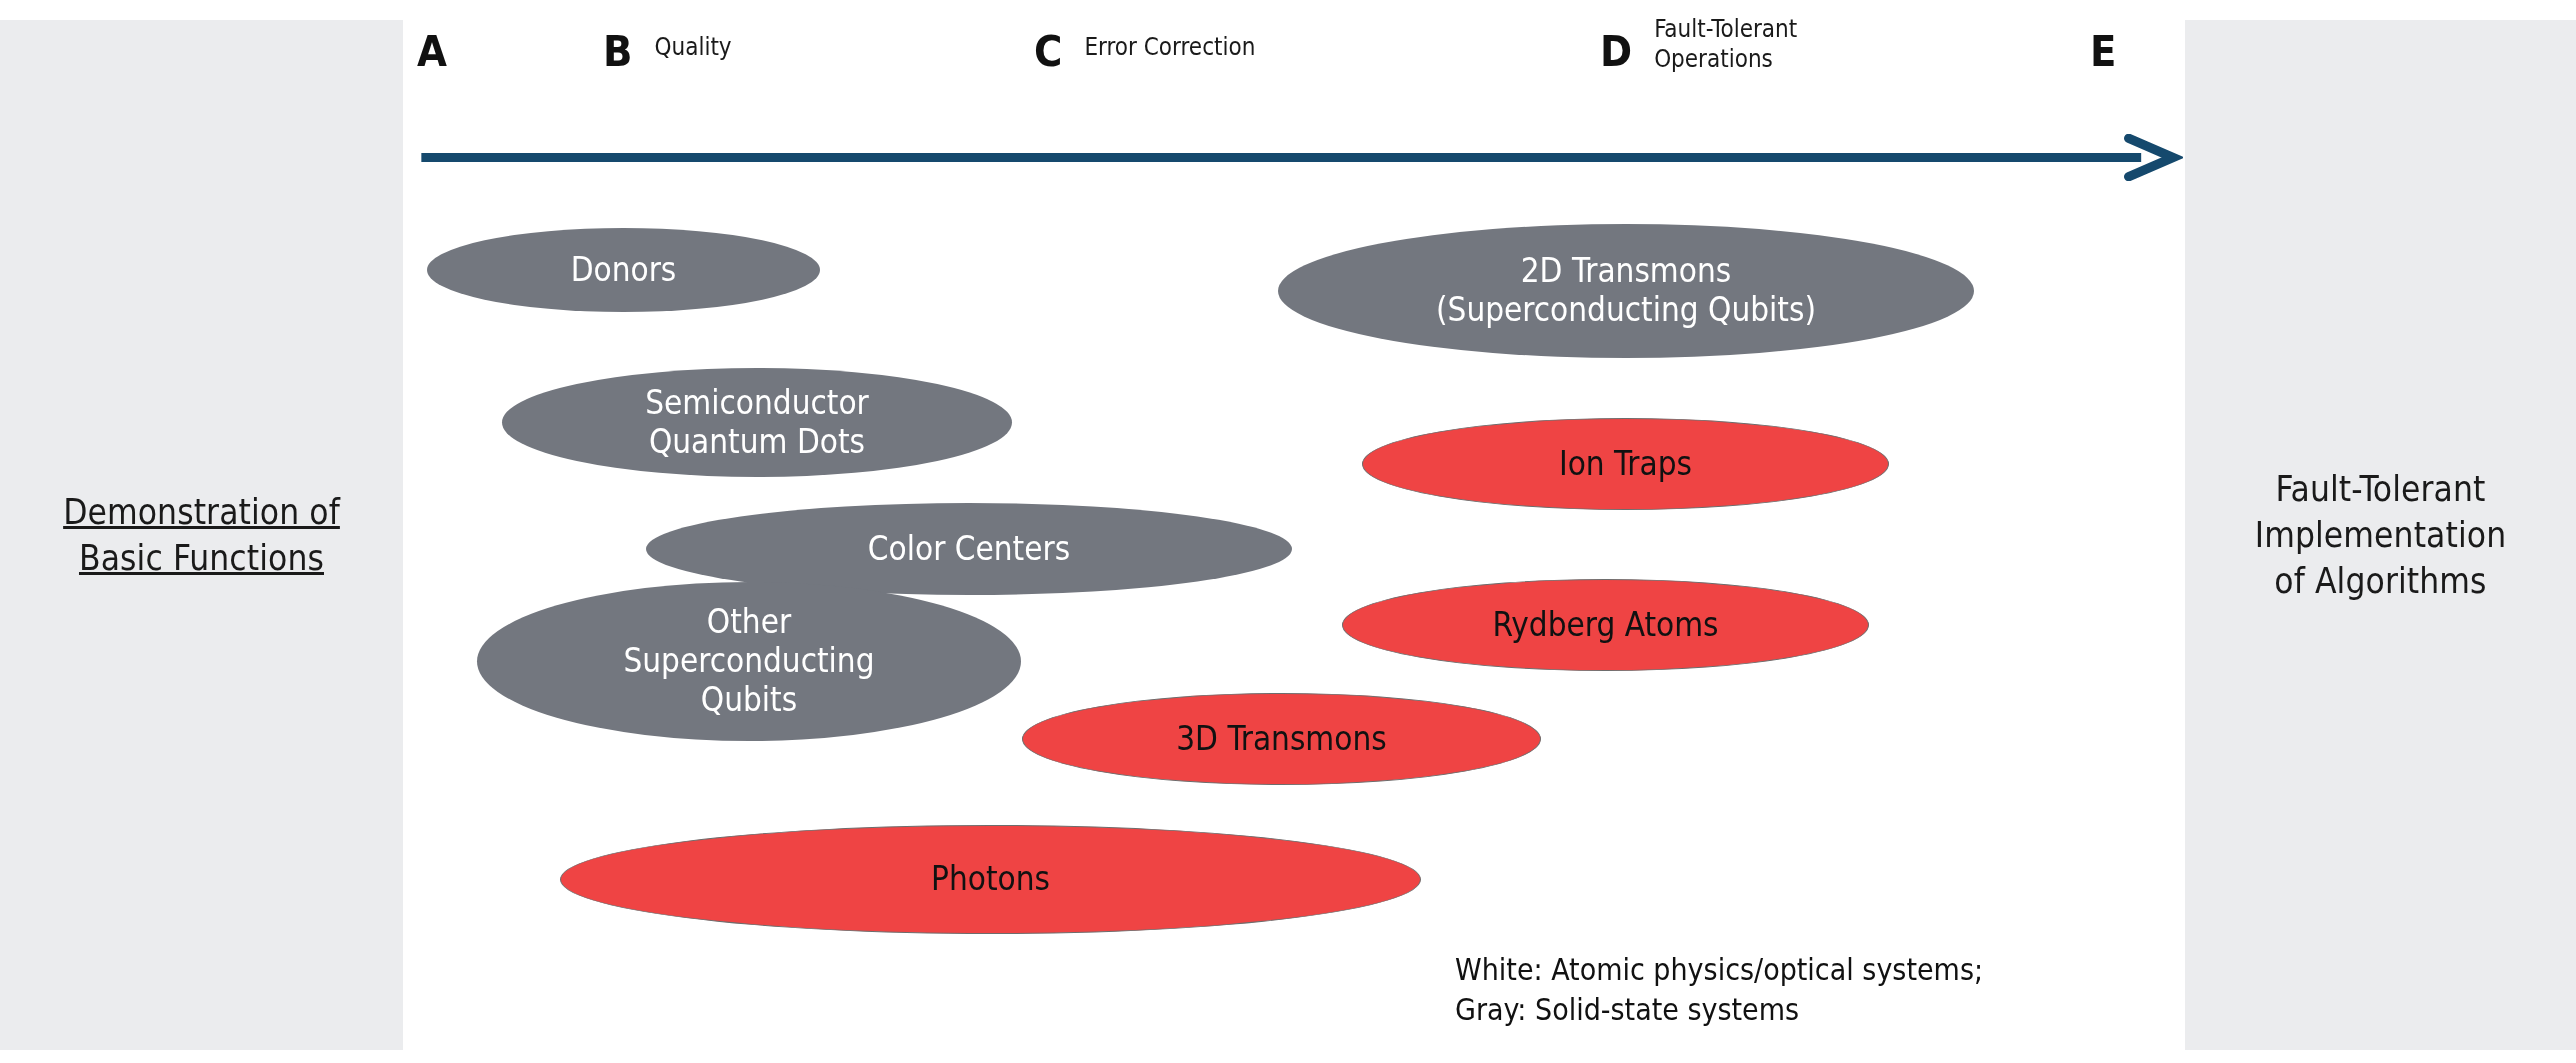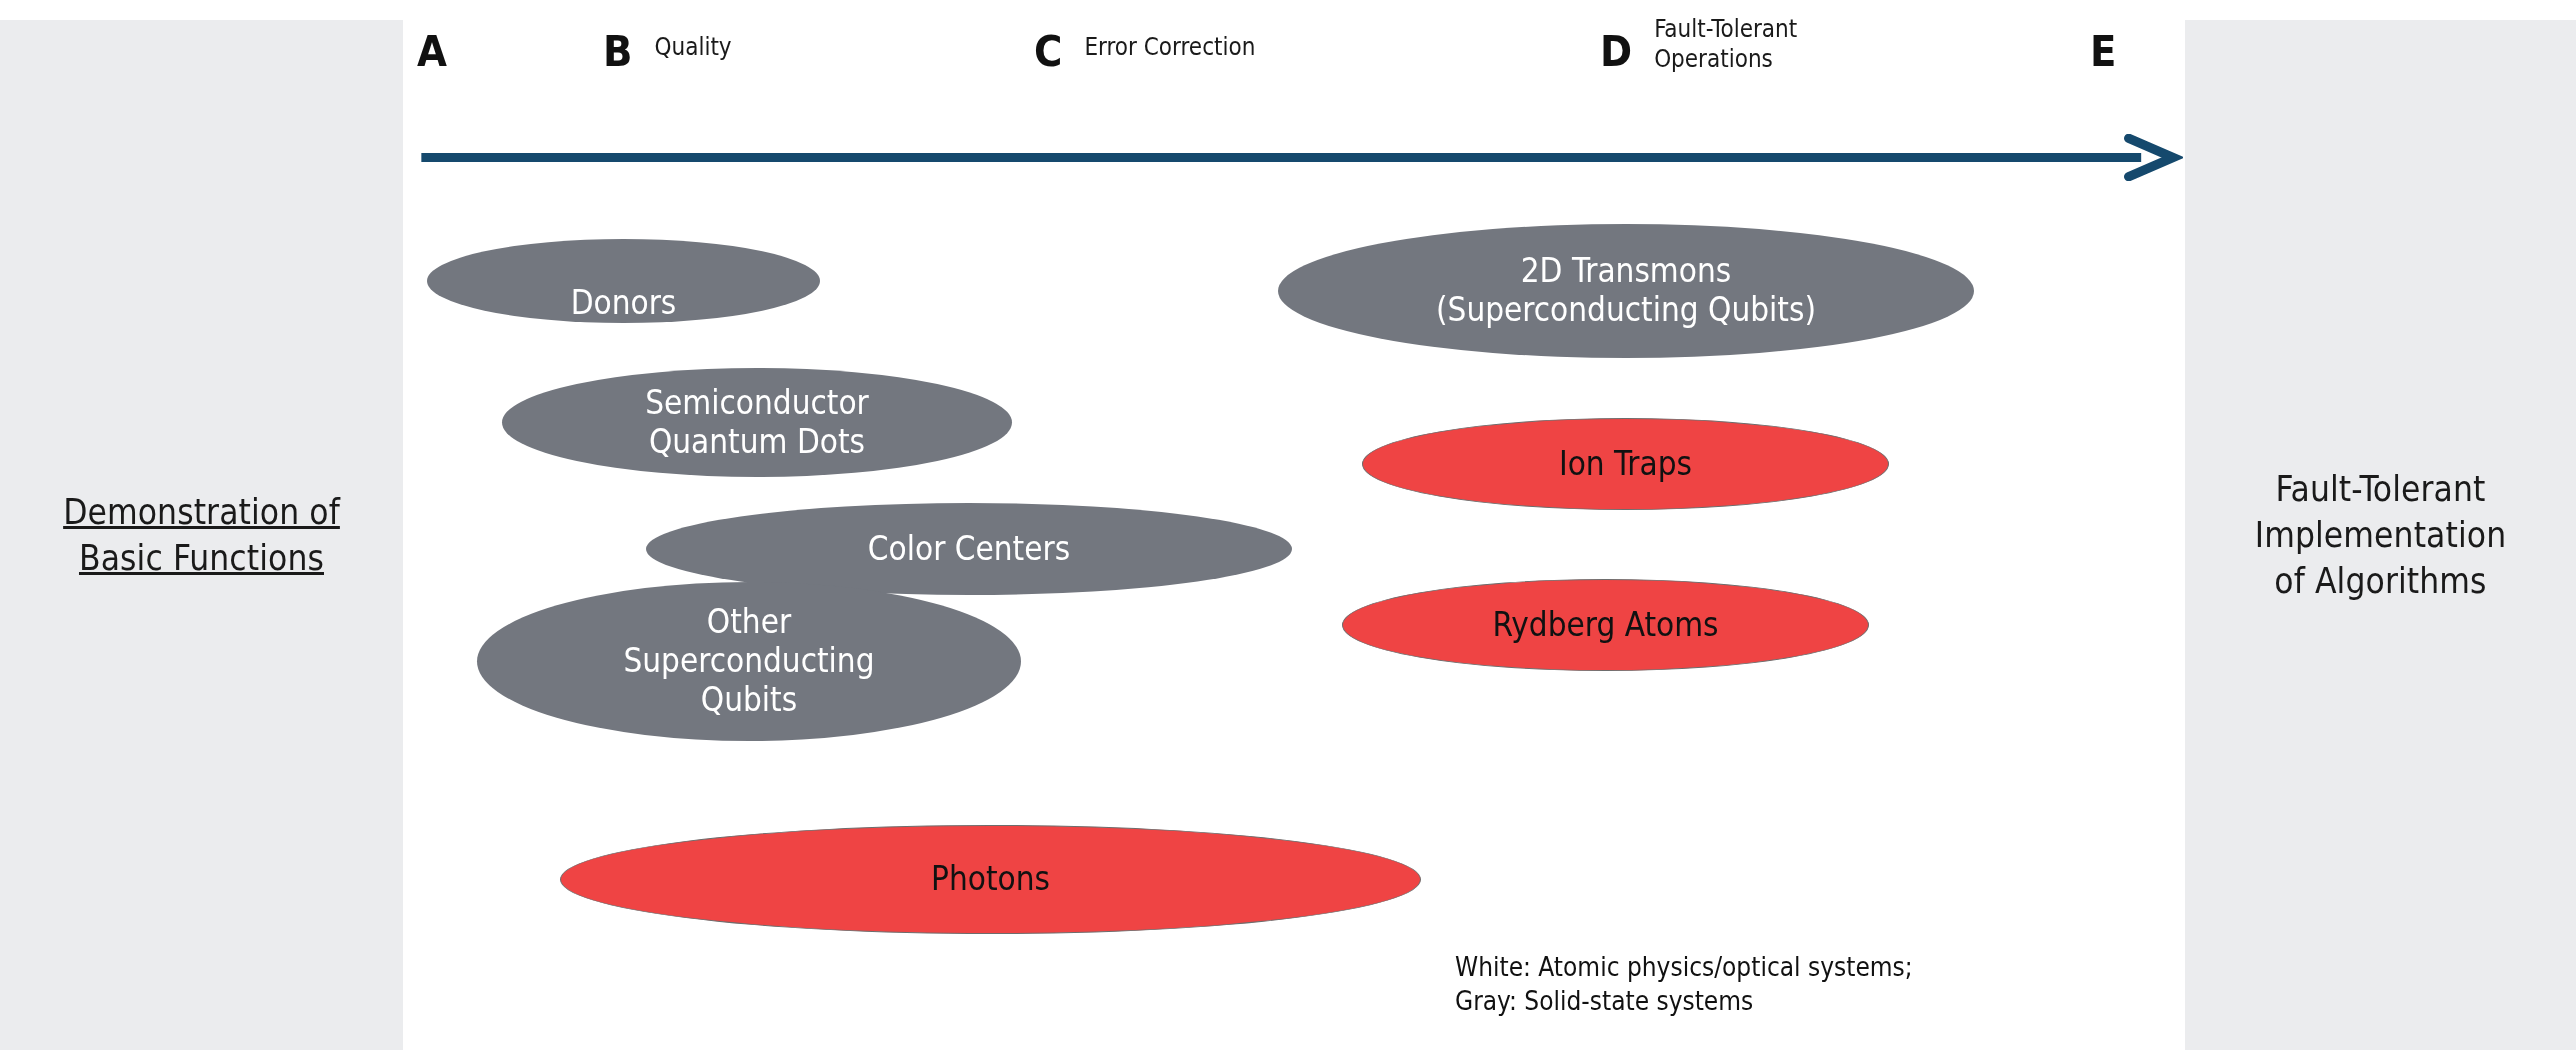--- a/index.html
+++ b/index.html
@@ -121,21 +121,21 @@
   #bub-3d-transmons    { left: 1019px; top: 865px; width: 519px;  height: 147px; }
   #bub-photons         { left: 559px;  top: 1000px; width: 861px; height: 176px; }
 
   
 
   
   #legend {
     position: absolute;
     left: 1455px;
     top: 950px;
-    font-size: 26px;
+    font-size: 30px;
     line-height: 1.32;
     color: #111111;
     white-space: pre-line;
   }
 </style>
 </head>
 <body>
 
 <div id="stage">
 
@@ -174,21 +174,21 @@
     </div>
   </div>
 
   <div id="timeline-arrow">
     <svg width="1765" height="47" viewBox="0 0 2110 56" xmlns="http://www.w3.org/2000/svg">
       <line x1="4" y1="28" x2="2060" y2="28" stroke="#15496d" stroke-width="11" stroke-linecap="butt"></line>
       <polyline points="2045,5 2098,28 2045,51" fill="none" stroke="#15496d" stroke-width="11" stroke-linecap="round" stroke-linejoin="miter"></polyline>
     </svg>
   </div>
 
-  <div class="bubble gray" id="bub-donors" style="left: 427px; top: 239px; width: 393px; height: 84px; align-items: flex-end;">
+  <div class="bubble gray" id="bub-donors" style="left: 427px; top: 228px; width: 393px; height: 84px;">
     <span class="bubble-label">Donors</span>
   </div>
 
   <div class="bubble gray" id="bub-semiconductor" style="left: 502px; top: 368px; width: 510px; height: 109px;">
     <span class="bubble-label">Semiconductor
 Quantum Dots</span>
   </div>
 
   <div class="bubble gray" id="bub-color-centers" style="left: 646px; top: 503px; width: 646px; height: 92px;">
     <span class="bubble-label">Color Centers</span>
@@ -206,20 +206,23 @@
   </div>
 
   <div class="bubble white" id="bub-ion-traps" style="left: 1362px; top: 418px; width: 527px; height: 92px;">
     <span class="bubble-label">Ion Traps</span>
   </div>
 
   <div class="bubble white" id="bub-rydberg" style="left: 1342px; top: 579px; width: 527px; height: 92px;">
     <span class="bubble-label">Rydberg Atoms</span>
   </div>
 
+  <div class="bubble white" id="bub-3d-transmons" style="left: 1022px; top: 693px; width: 519px; height: 92px;">
+    <span class="bubble-label">3D Transmons</span>
+  </div>
 
   <div class="bubble white" id="bub-photons" style="left: 560px; top: 825px; width: 861px; height: 109px;">
     <span class="bubble-label">Photons</span>
   </div>
 
   <div id="legend">White: Atomic physics/optical systems;
 Gray: Solid-state systems</div>
 
 </div>
 

